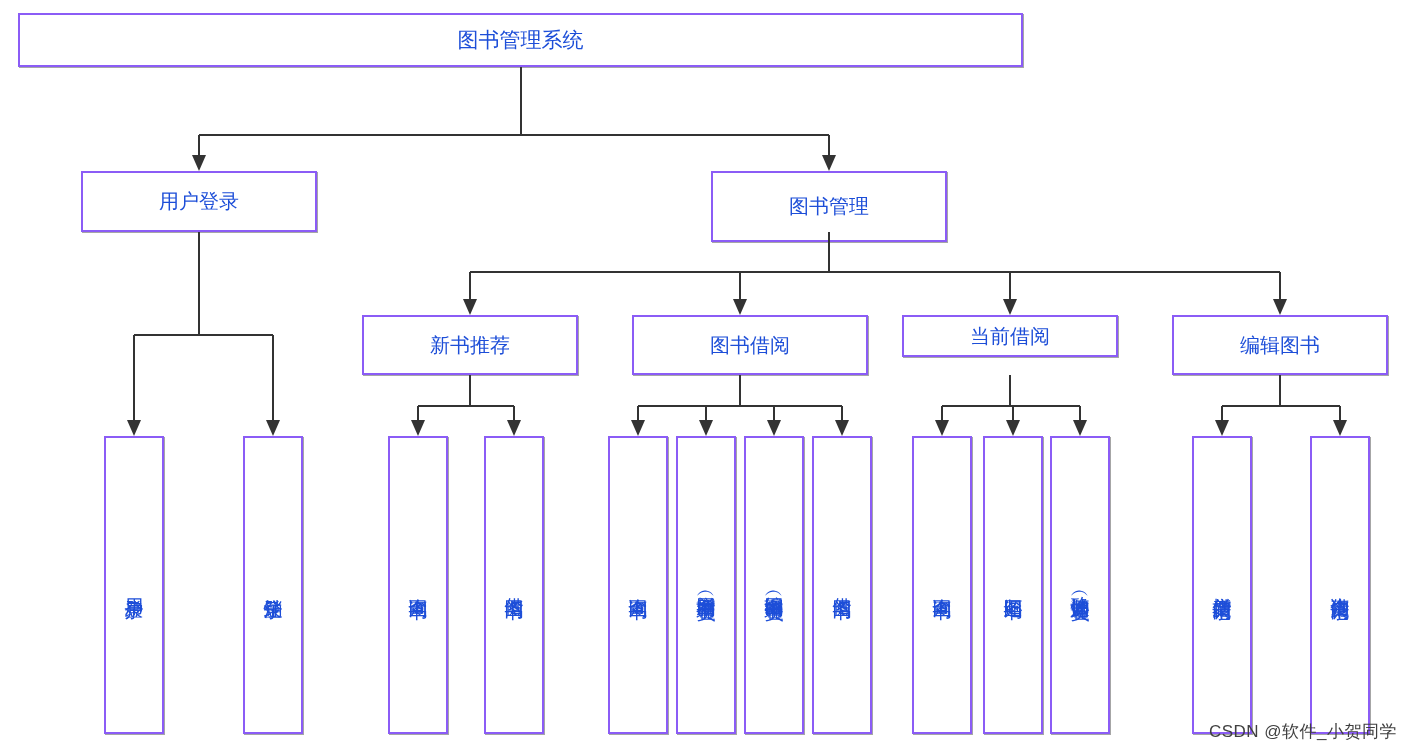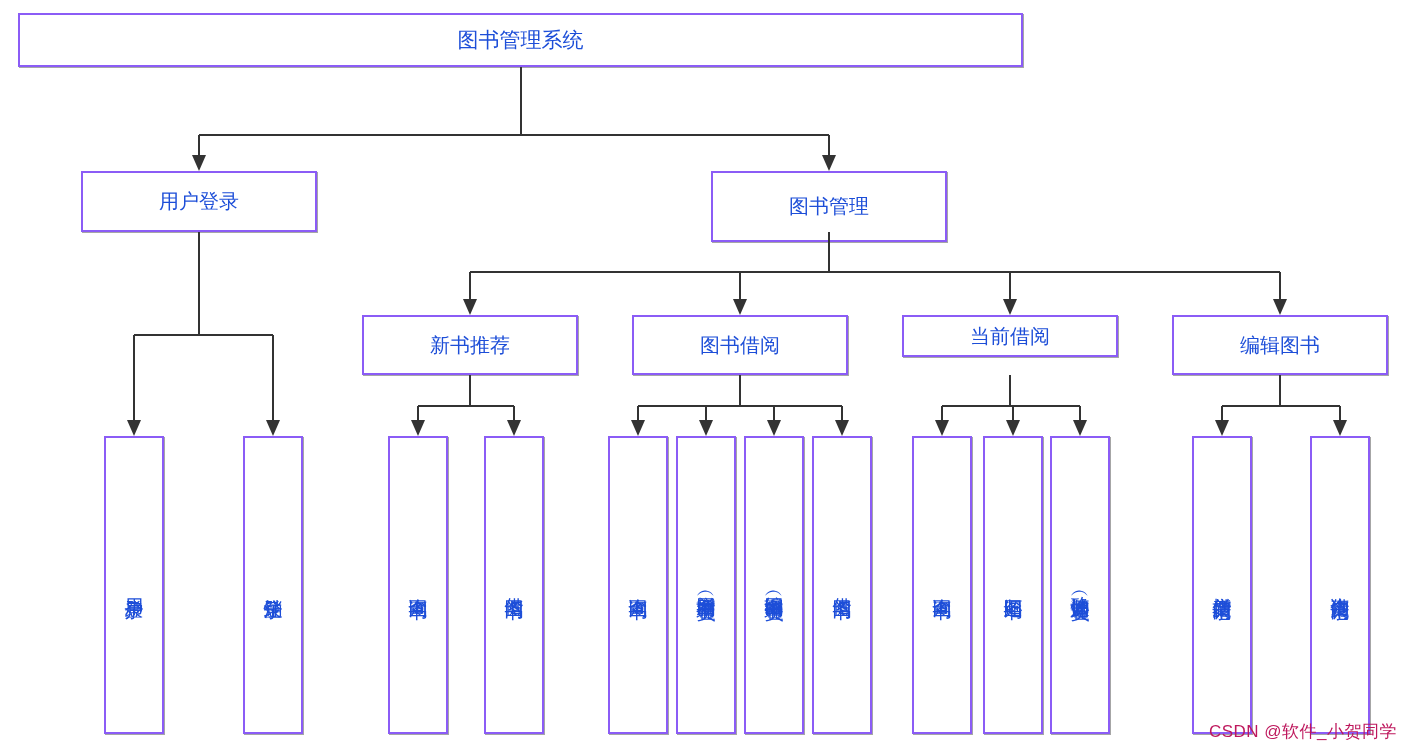--- a/index.html
+++ b/index.html
@@ -63,21 +63,21 @@
     height: 0;
     border-left: 7px solid transparent;
     border-right: 7px solid transparent;
     border-top: 16px solid #333333;
   }
   .watermark {
     position: absolute;
     right: 8px;
     bottom: 4px;
     font-size: 17px;
-    color: #be185d;
+    color: #404040;
     letter-spacing: 0.5px;
     white-space: nowrap;
     font-family: "Liberation Sans", "DejaVu Sans", sans-serif;
   }
 </style>
 </head>
 <body>
 
 <div id="canvas">
 
@@ -88,21 +88,21 @@
   <div class="node lvl2" style="left: 81px; top: 171px; width: 236px; height: 61px;">
     <span>用户登录</span>
   </div>
   <div class="node lvl2" style="left: 711px; top: 171px; width: 236px; height: 71px;">
     <span>图书管理</span>
   </div>
 
   <div class="node lvl3" style="left: 362px; top: 315px; width: 216px; height: 60px;">
     <span>新书推荐</span>
   </div>
-  <div class="node lvl3" style="left: 632px; top: 315px; width: 216px; height: 60px;">
+  <div class="node lvl3" style="left: 632px; top: 315px; width: 236px; height: 60px;">
     <span>图书借阅</span>
   </div>
   <div class="node lvl3" style="left: 902px; top: 315px; width: 216px; height: 42px;">
     <span>当前借阅</span>
   </div>
   <div class="node lvl3" style="left: 1172px; top: 315px; width: 216px; height: 60px;">
     <span>编辑图书</span>
   </div>
 
   <div class="node leaf" style="left: 104px; top: 436px; width: 60px; height: 298px;">

